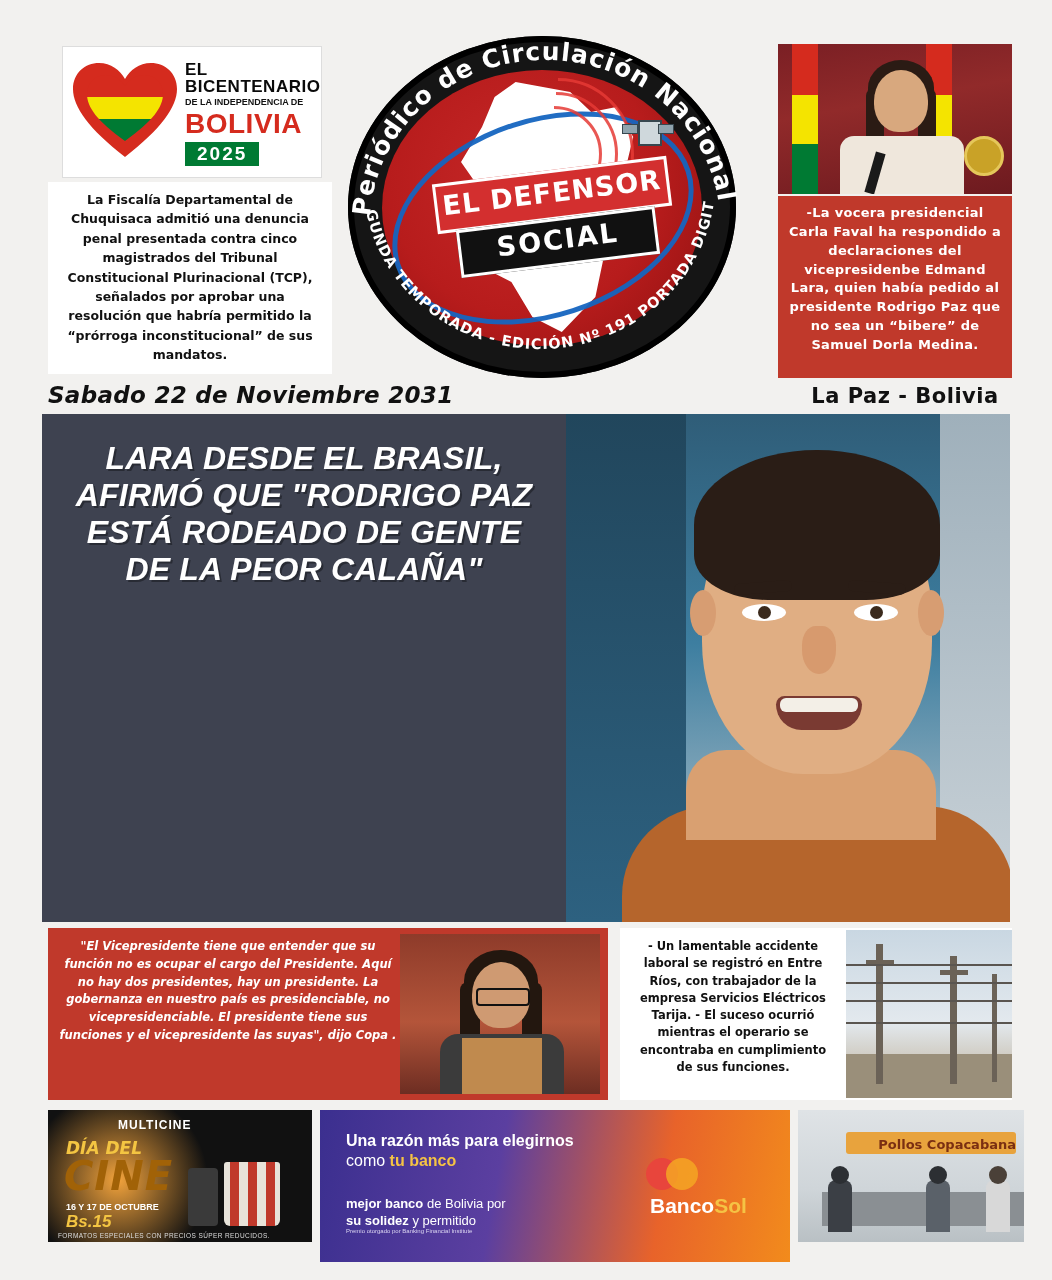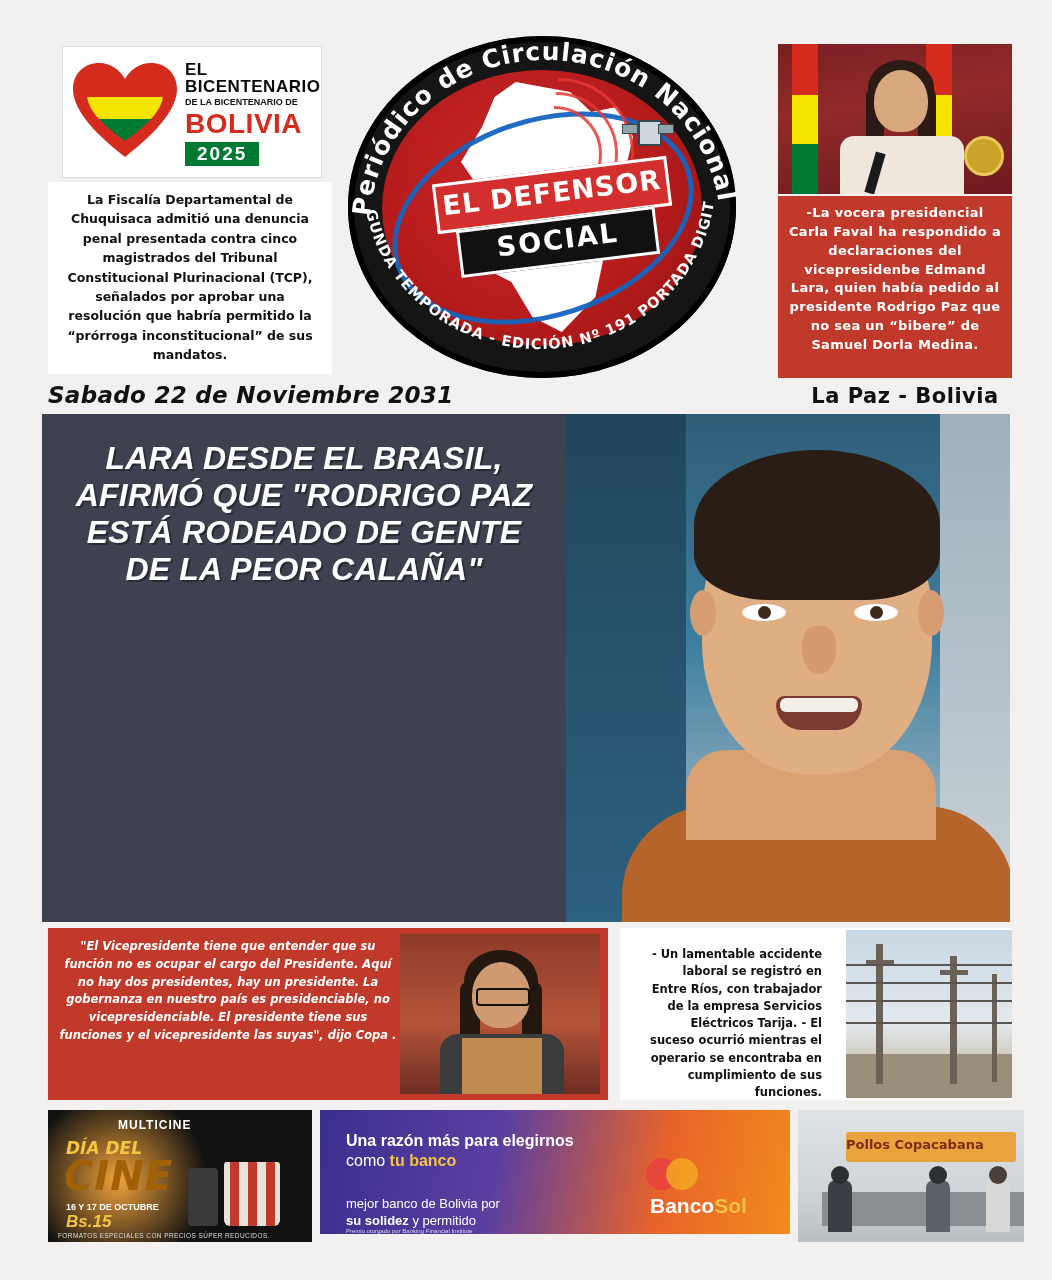--- a/index.html
+++ b/index.html
@@ -117,22 +117,22 @@
   .cp-head{position:absolute;left:72px;top:28px;width:58px;height:66px;background:#cf9a72;border-radius:50% 50% 45% 45%;}
   .cp-hair{position:absolute;left:64px;top:16px;width:74px;height:62px;background:#23170f;border-radius:50% 50% 35% 35%;}
   .cp-hair-s{position:absolute;left:60px;top:48px;width:20px;height:66px;background:#23170f;border-radius:8px;}
   .cp-hair-s2{position:absolute;left:122px;top:48px;width:20px;height:66px;background:#23170f;border-radius:8px;}
   .cp-glass{position:absolute;left:76px;top:54px;width:50px;height:14px;border:2px solid #111;border-radius:4px;}
   .cp-body{position:absolute;left:40px;top:100px;width:124px;height:66px;background:#3b3b3b;border-radius:18px 18px 0 0;}
   .cp-vest{position:absolute;left:62px;top:104px;width:80px;height:62px;background:#c08a4e;}
 
   .accid{position:absolute;left:572px;top:0;width:392px;height:172px;background:#ffffff;}
   .accid-text{position:absolute;left:0;top:0;width:222px;height:172px;}
-  .accid-text p{margin:12px;padding:6px 8px 0 12px;font-family:"DejaVu Sans",sans-serif;font-weight:bold;
-     font-size:11.5px;line-height:1.5;color:#111;text-align:right;}
+  .accid-text p{margin:4px;padding:6px 8px 0 12px;font-family:"DejaVu Sans",sans-serif;font-weight:bold;
+     font-size:11.5px;line-height:1.5;color:#111;text-align:center;}
   .accid-photo{position:absolute;left:226px;top:2px;width:166px;height:168px;overflow:hidden;
      background:linear-gradient(180deg,#c9d7e2 0%,#e3e9ee 55%,#b9a98f 100%);}
   .pole{position:absolute;background:#6b6257;}
   .wireh{position:absolute;background:#5a5550;height:2px;}
   .hill{position:absolute;left:0;bottom:0;width:166px;height:44px;background:#9a8f7a;}
 
   
   .ads{position:absolute;left:48px;top:1110px;width:964px;height:132px;}
   .ad-cine{position:absolute;left:0;top:0;width:264px;height:132px;background:#111;overflow:hidden;}
   .cine-glow{position:absolute;left:-30px;top:-10px;width:200px;height:160px;background:radial-gradient(circle,#f2a33c 0%,rgba(242,163,60,0) 70%);}
@@ -141,39 +141,39 @@
      font-weight:bold;font-style:italic;font-size:17px;}
   .cine-word{position:absolute;left:16px;top:46px;color:#a16207;font-family:"DejaVu Sans",sans-serif;
      font-weight:bold;font-style:italic;font-size:40px;line-height:1;letter-spacing:1px;}
   .cine-date{position:absolute;left:18px;top:92px;color:#fff;font-size:9px;font-weight:bold;}
   .cine-price{position:absolute;left:18px;top:102px;color:#f4c542;font-size:17px;font-weight:bold;font-style:italic;}
   .cine-foot{position:absolute;left:10px;top:122px;color:#ddd;font-size:6.5px;letter-spacing:.4px;}
   .pop{position:absolute;left:176px;top:52px;width:56px;height:64px;background:#e8e3da;border-radius:3px 3px 6px 6px;}
   .pop-stripe{position:absolute;top:0;width:9px;height:64px;background:#c0392b;}
   .soda{position:absolute;left:140px;top:58px;width:30px;height:58px;background:#3a3a3a;border-radius:4px;}
 
-  .ad-bank{position:absolute;left:272px;top:0;width:470px;height:124px;
+  .ad-bank{position:absolute;left:272px;top:0;width:470px;height:152px;
      background:linear-gradient(100deg,#3b2f8f 0%,#5b3fa0 38%,#e8632a 72%,#f28b1c 100%);}
   .bank-l1{position:absolute;left:26px;top:22px;color:#fff;font-size:16px;font-weight:bold;}
   .bank-l2{position:absolute;left:26px;top:42px;color:#fff;font-size:16px;}
   .bank-l2 b{color:#f5c344;}
   .bank-l3{position:absolute;left:26px;top:86px;color:#fff;font-size:13px;}
-  .bank-l3 b{font-weight:normal;}
+  .bank-l3 b{font-weight:bold;}
   .bank-l4{position:absolute;left:26px;top:103px;color:#fff;font-size:13px;}
   .bank-logo{position:absolute;left:330px;top:84px;color:#fff;font-size:21px;font-weight:bold;}
   .bank-logo i{font-style:normal;color:#f5c344;}
   .bank-mark{position:absolute;left:326px;top:48px;width:52px;height:32px;}
   .bm1{position:absolute;left:0;top:0;width:32px;height:32px;border-radius:50%;background:#e8453c;}
   .bm2{position:absolute;left:20px;top:0;width:32px;height:32px;border-radius:50%;background:#f5a623;opacity:.85;}
   .bank-small{position:absolute;left:26px;top:118px;color:#dcd6f2;font-size:6px;}
 
   .ad-pollos{position:absolute;left:750px;top:0;width:262px;height:132px;overflow:hidden;
      background:linear-gradient(180deg,#dfe3e6 0%,#cfd5d9 60%,#b9c0c4 100%);}
-  .pollos-sign{position:absolute;left:48px;top:22px;width:170px;height:30px;background:#e8a33d;border-radius:3px;
-     color:#7a2f12;font-family:"DejaVu Sans",sans-serif;font-weight:bold;font-size:13px;line-height:26px;text-align:left;}
+  .pollos-sign{position:absolute;left:48px;top:22px;width:170px;height:22px;background:#e8a33d;border-radius:3px;
+     color:#7a2f12;font-family:"DejaVu Sans",sans-serif;font-weight:bold;font-size:13px;line-height:26px;text-align:right;}
   .pollos-counter{position:absolute;left:24px;top:82px;width:216px;height:34px;background:#8a8f93;}
   .pollos-p{position:absolute;bottom:10px;width:24px;height:52px;background:#3b3f45;border-radius:8px 8px 0 0;}
   .pollos-h{position:absolute;width:18px;height:18px;border-radius:50%;background:#2c2f33;}
 
   .sideborder-l{position:absolute;left:0;top:0;width:28px;height:1280px;background:#f2f1ef;}
   .sideborder-r{position:absolute;right:0;top:0;width:28px;height:1280px;background:#f2f1ef;}
 </style>
 </head>
 <body>
 
@@ -185,21 +185,21 @@
       <div class="heart">
         <div class="heart-shape"></div>
         <div class="heart-inner">
           <div class="fl fl1"></div>
             <div class="fl fl2"></div>
             <div class="fl fl3"></div>
         </div>
       </div>
       <div class="txt">
         <div class="b-el">EL BICENTENARIO</div>
-        <div class="b-sub">DE LA BICENTENARIO DE</div>
+        <div class="b-sub">DE LA INDEPENDENCIA DE</div>
         <div class="b-bol">BOLIVIA</div>
         <div class="b-year">2025</div>
       </div>
     </div>
 
     <div class="leadbox">
       <p>La Fiscalía Departamental de Chuquisaca admitió una denuncia penal presentada contra cinco magistrados del Tribunal Constitucional Plurinacional (TCP), señalados por aprobar una resolución que habría permitido la “prórroga inconstitucional” de sus mandatos.</p>
     </div>
 
     <div class="logo">

